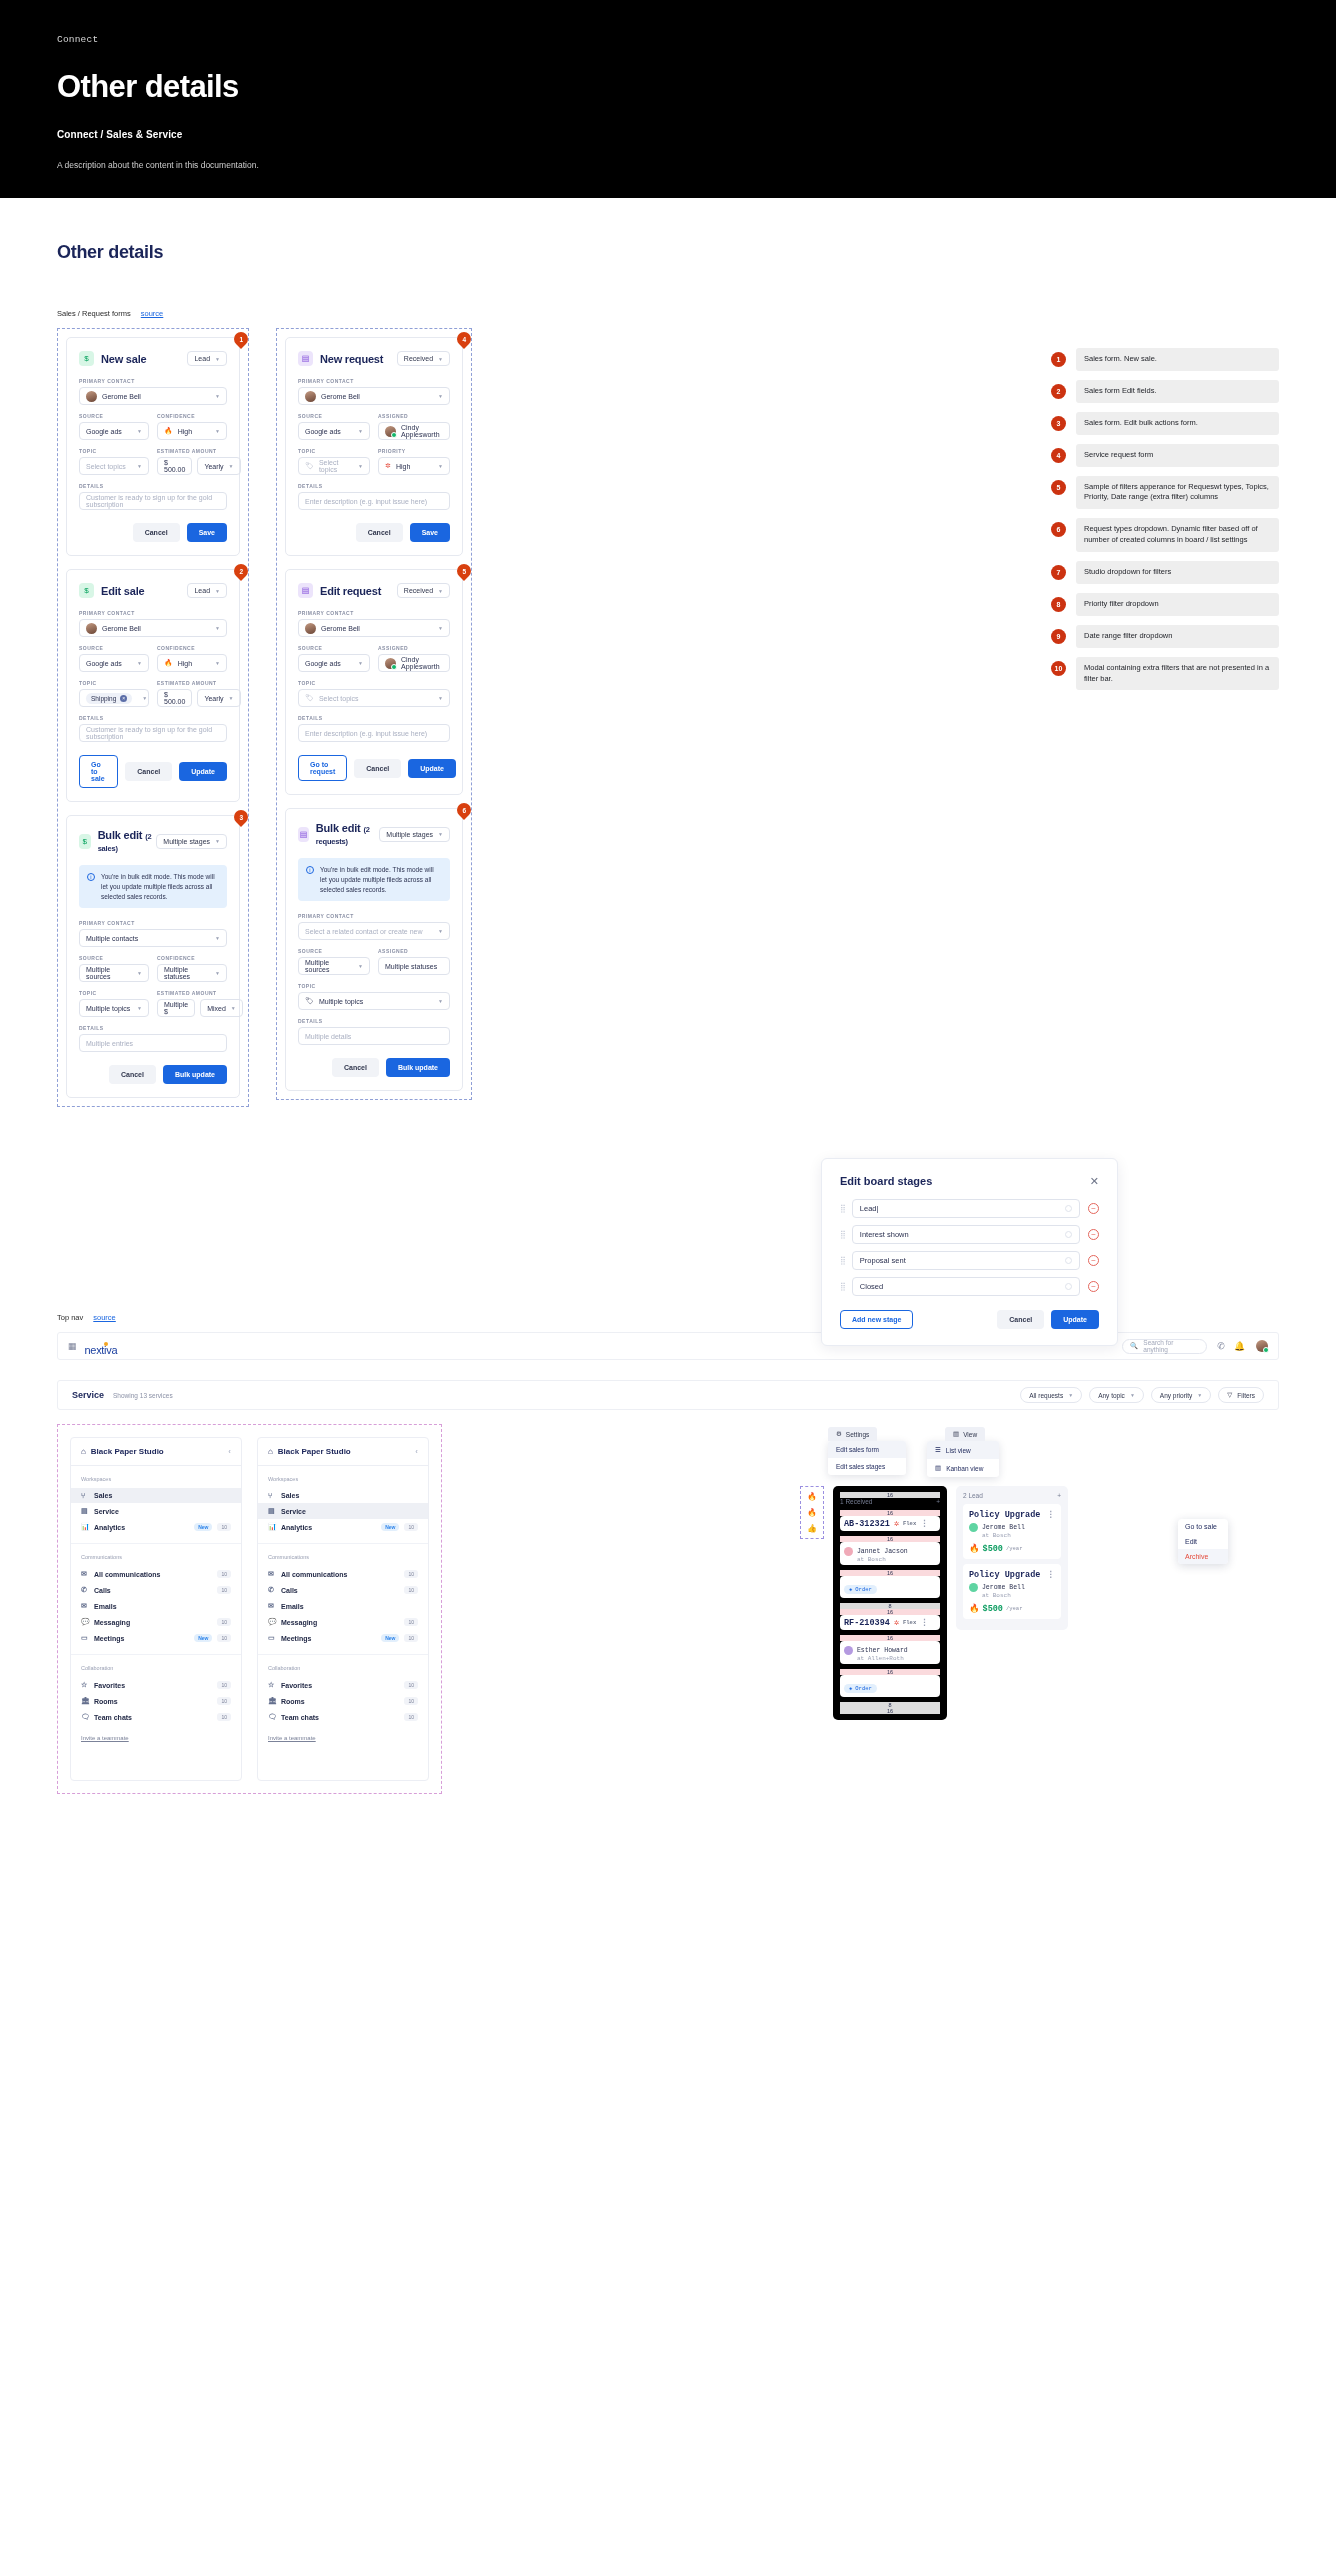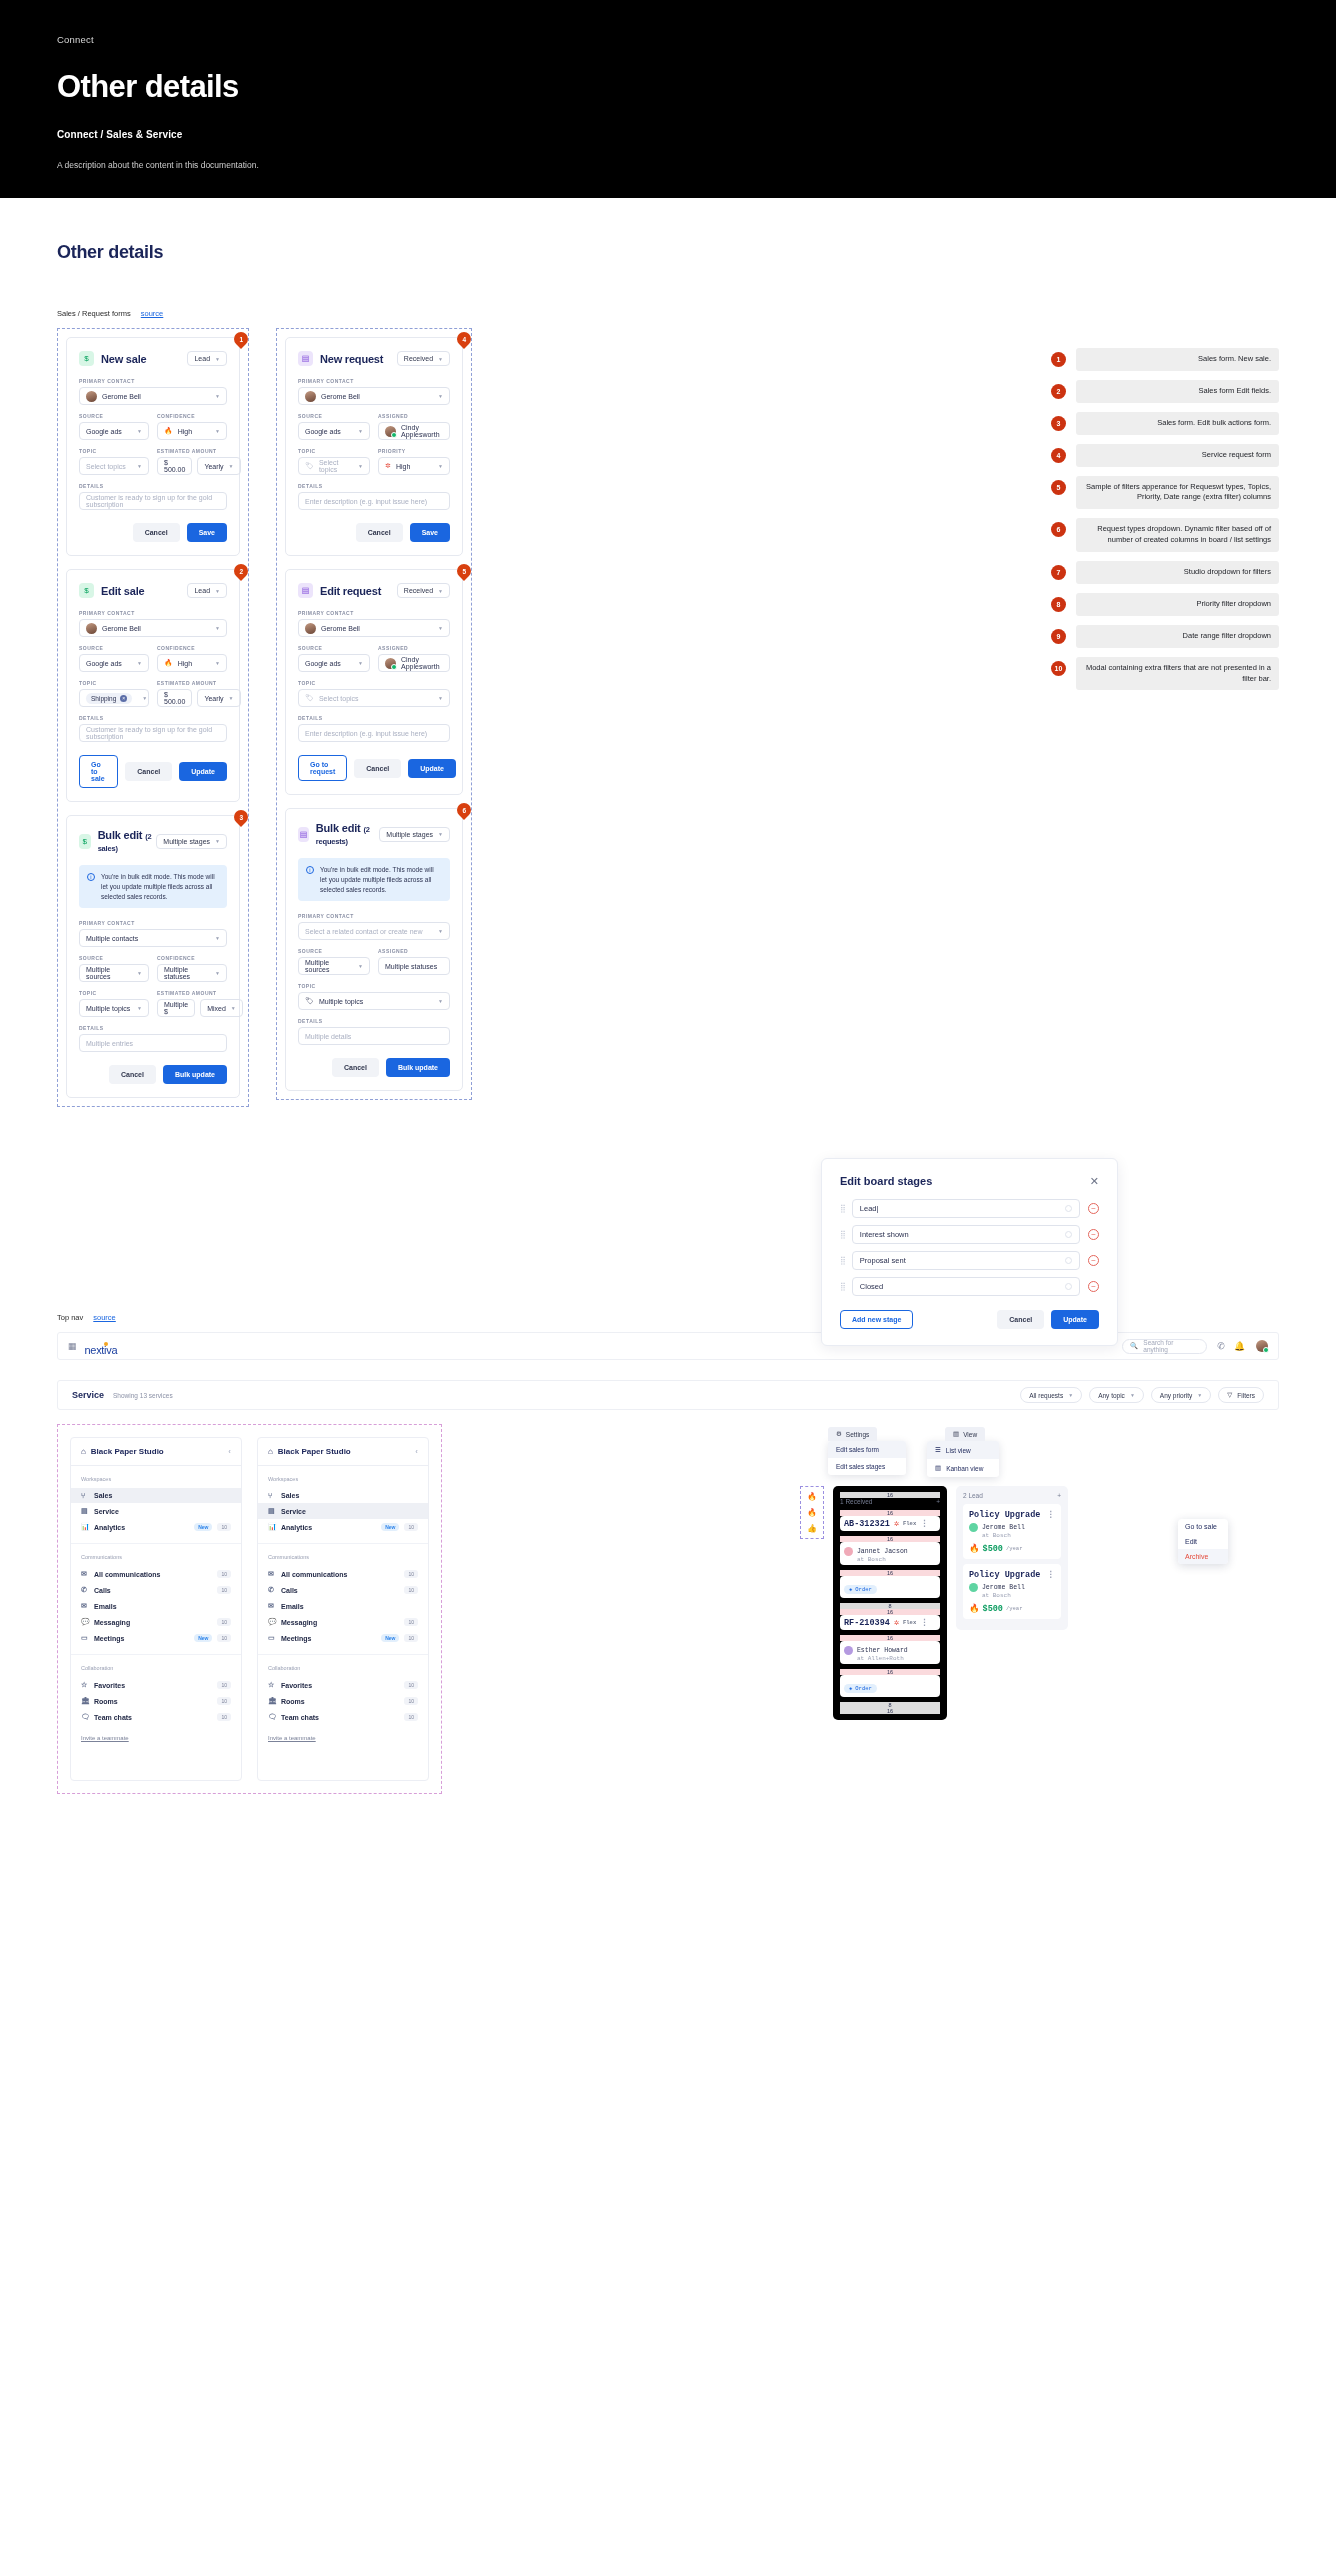--- a/index.html
+++ b/index.html
@@ -11,21 +11,21 @@
     -webkit-font-smoothing: antialiased;
   }
 
   
   .hero {
     background: #000000;
     color: #ffffff;
     padding: 34px 57px 48px 57px;
     height: 198px;
   }
-  .hero-eyebrow { font-size: 9.5px; color: #d8d8d8; letter-spacing: .2px; }
+  .hero-eyebrow { font-size: 9.5px; color: #d8d8d8; letter-spacing: .2px; font-family: Liberation Mono, monospace; }
   .hero-title { font-size: 31px; font-weight: 700; letter-spacing: -.6px; margin-top: 24px; }
   .hero-breadcrumb { font-size: 10px; font-weight: 700; margin-top: 24px; letter-spacing: .1px; }
   .hero-desc { font-size: 8.5px; color: #cfcfcf; margin-top: 20px; }
 
   
   .page { padding: 44px 57px 0 57px; position: relative; }
   .page-title { font-size: 18px; font-weight: 700; letter-spacing: -.3px; }
 
   .section-label {
     font-size: 7.5px; color: #2a2a2a; margin-top: 46px; margin-bottom: 10px;
@@ -39,21 +39,20 @@
     width: 15px; height: 15px; border-radius: 50%;
     background: #cc3311; color: #fff;
     font-size: 7px; font-weight: 700;
     display: flex; align-items: center; justify-content: center;
     flex: 0 0 15px; margin-top: 4px;
   }
   .legend-text {
     margin-left: 10px; background: #eeeeee; border-radius: 3px;
     padding: 6px 8px; font-size: 7.5px; line-height: 1.45; color: #23252b;
     flex: 1;
-    text-align: right;
   }
 
   
   .forms-wrap { display: flex; gap: 27px; align-items: flex-start; }
   .dash-col {
     border: 1px dashed #8f9fd6; padding: 8px;
     width: 192px; position: relative;
   }
   .dash-col.wide { width: 196px; }
   .card {

